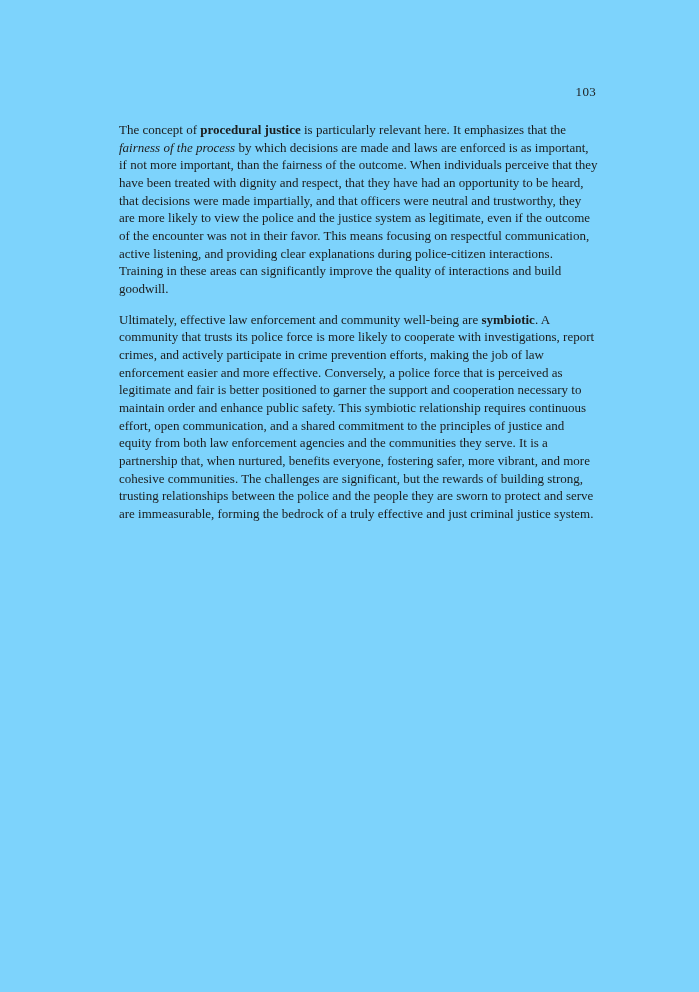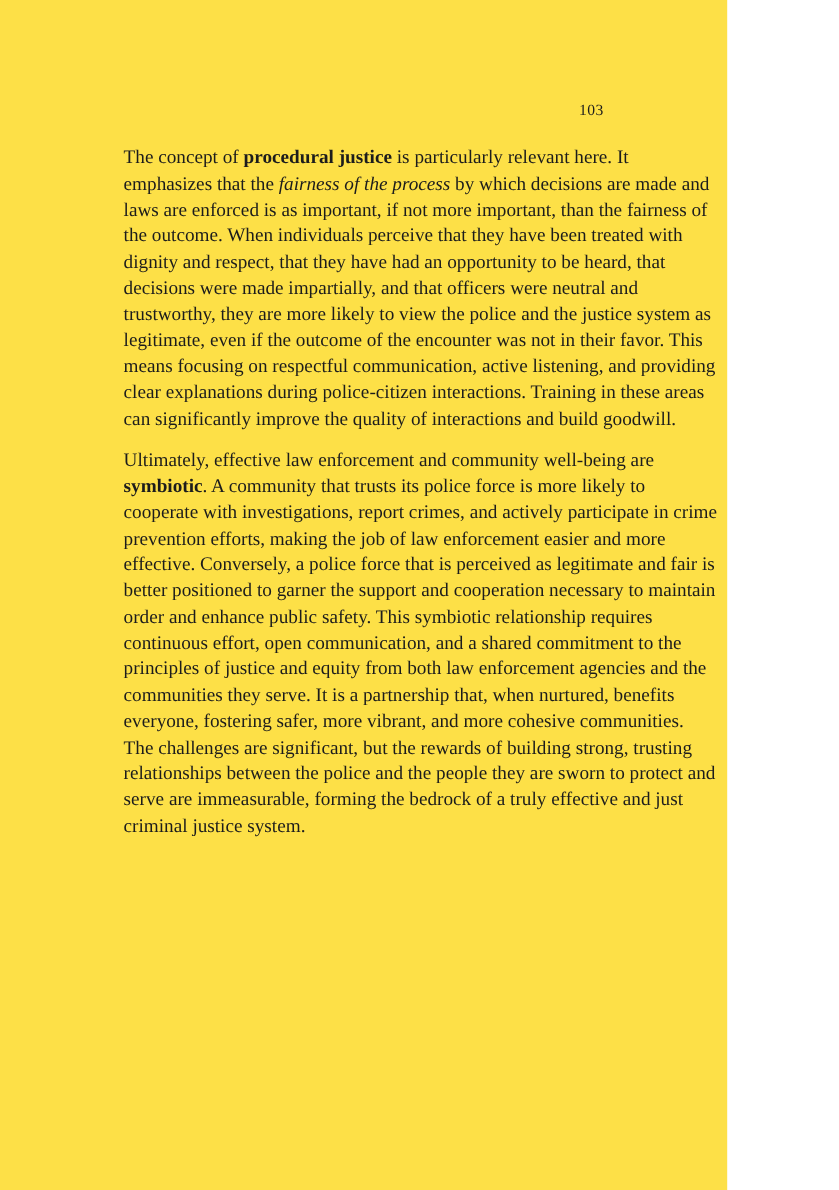--- a/index.html
+++ b/index.html
@@ -6,43 +6,43 @@
     margin: 0;
     padding: 0;
     background: #ffffff;
   }
   body {
     font-family: "Liberation Serif", "DejaVu Serif", serif;
     color: #1c1c1c;
   }
   .page {
     position: relative;
-    width: 606px;
+    width: 699px;
     height: 992px;
-    background: #fde047;
+    background: #7dd3fc;
     box-sizing: border-box;
     overflow: hidden;
   }
   .page-number {
     position: absolute;
     top: 84px;
     right: 103px;
     font-size: 13px;
     letter-spacing: 0.3px;
     color: #1c1c1c;
   }
   .content {
     position: absolute;
     top: 121px;
     left: 103px;
     width: 495px;
   }
   .content p {
-    margin: 0 0 13px 0;
-    font-size: 16px;
+    margin: 0 0 13px 16px;
+    font-size: 13px;
     line-height: 1.36;
     text-align: left;
     color: #1c1c1c;
   }
   .content p strong {
     font-weight: bold;
   }
   .content p em {
     font-style: italic;
   }

